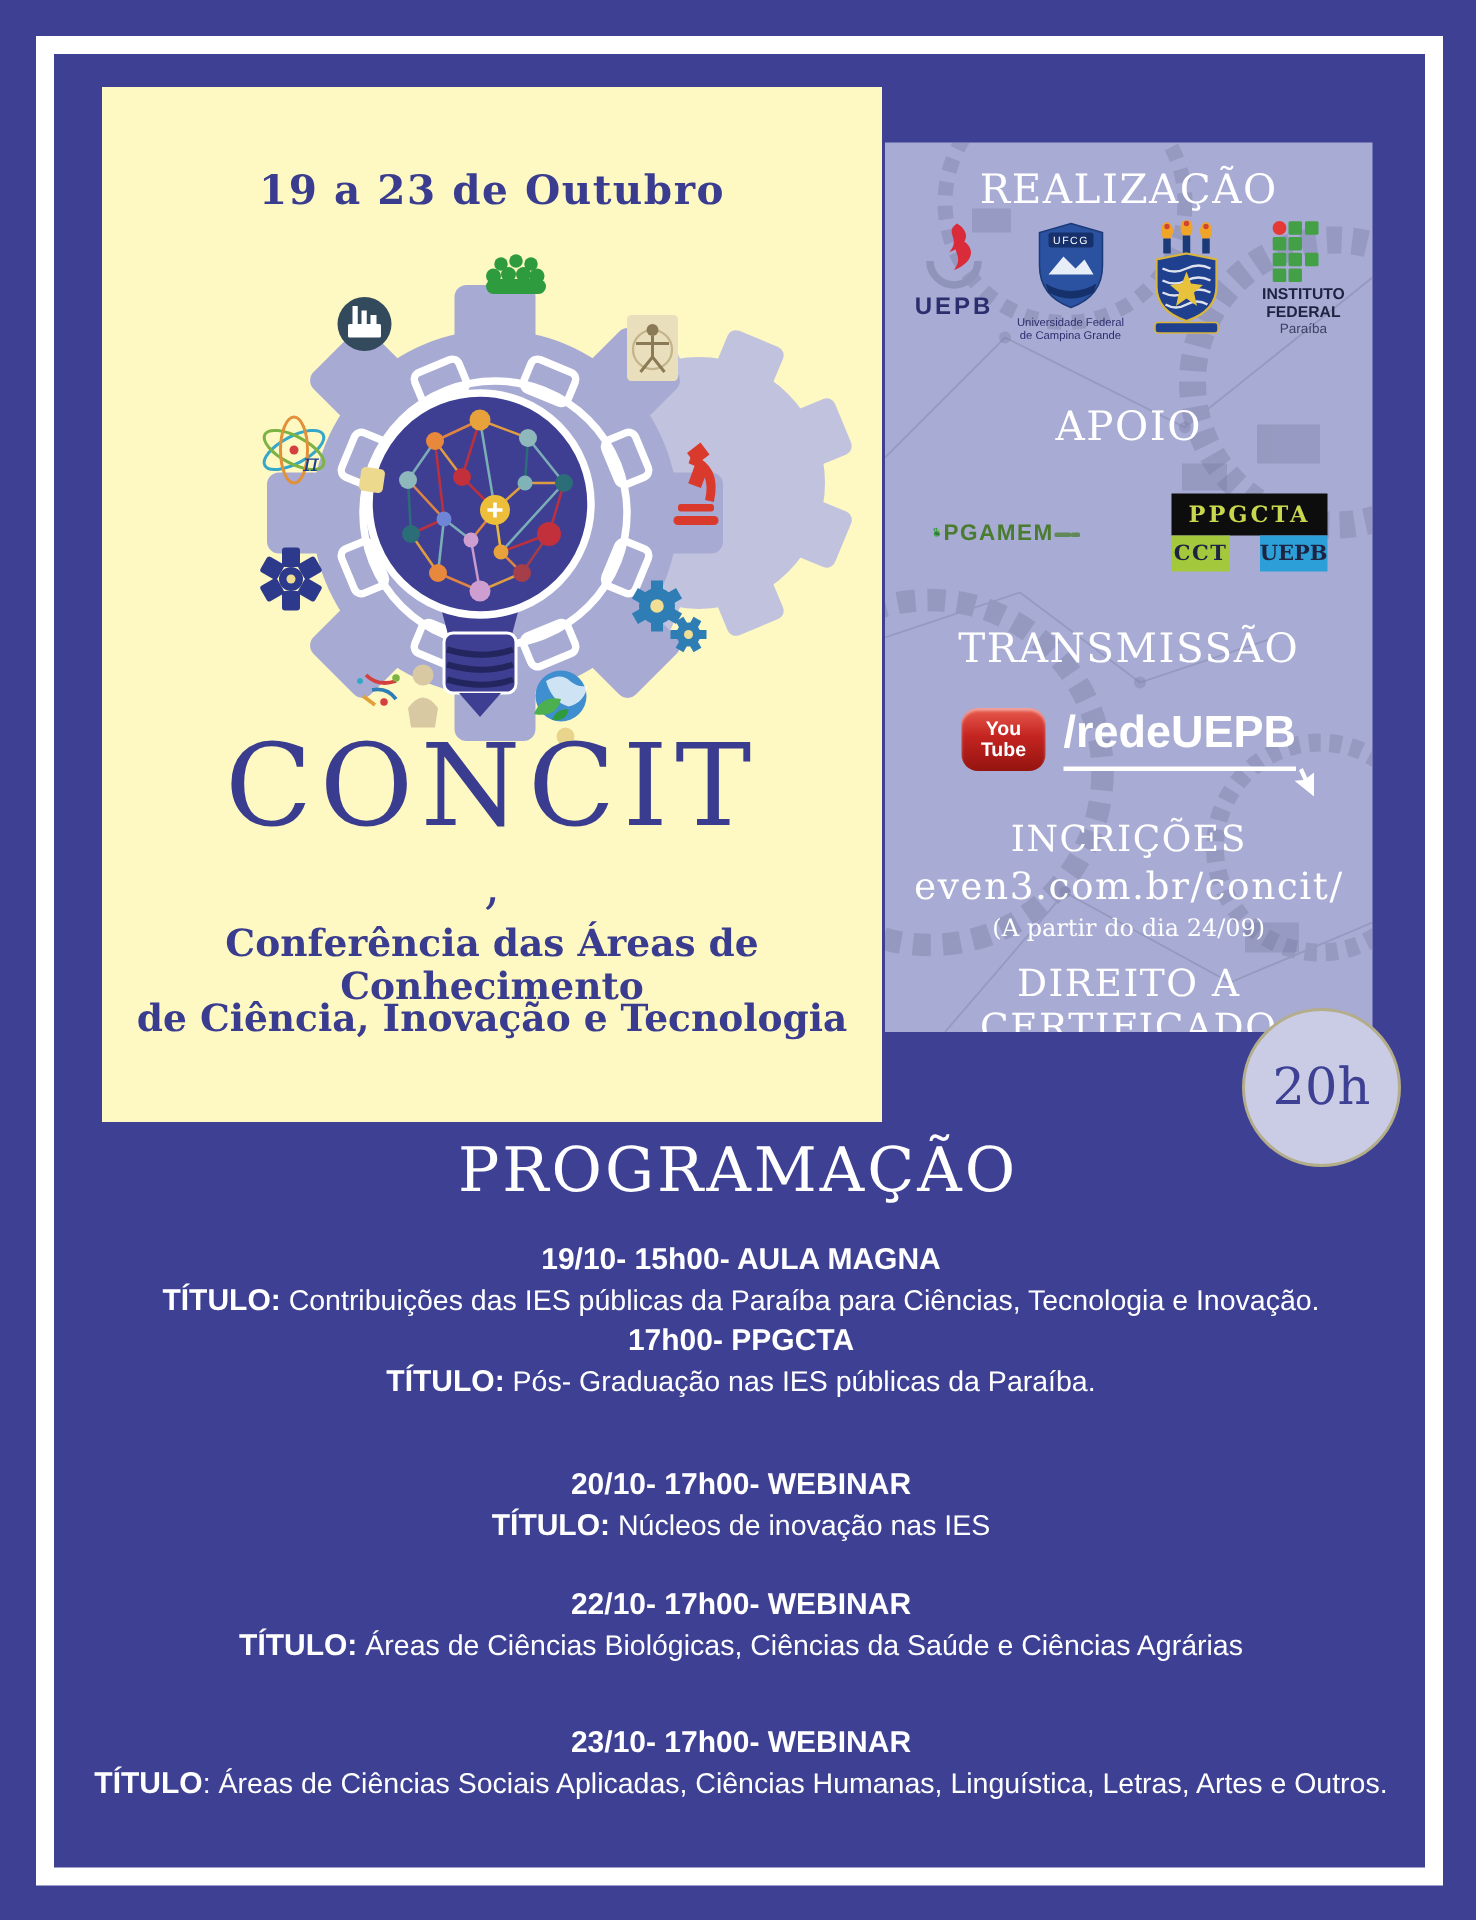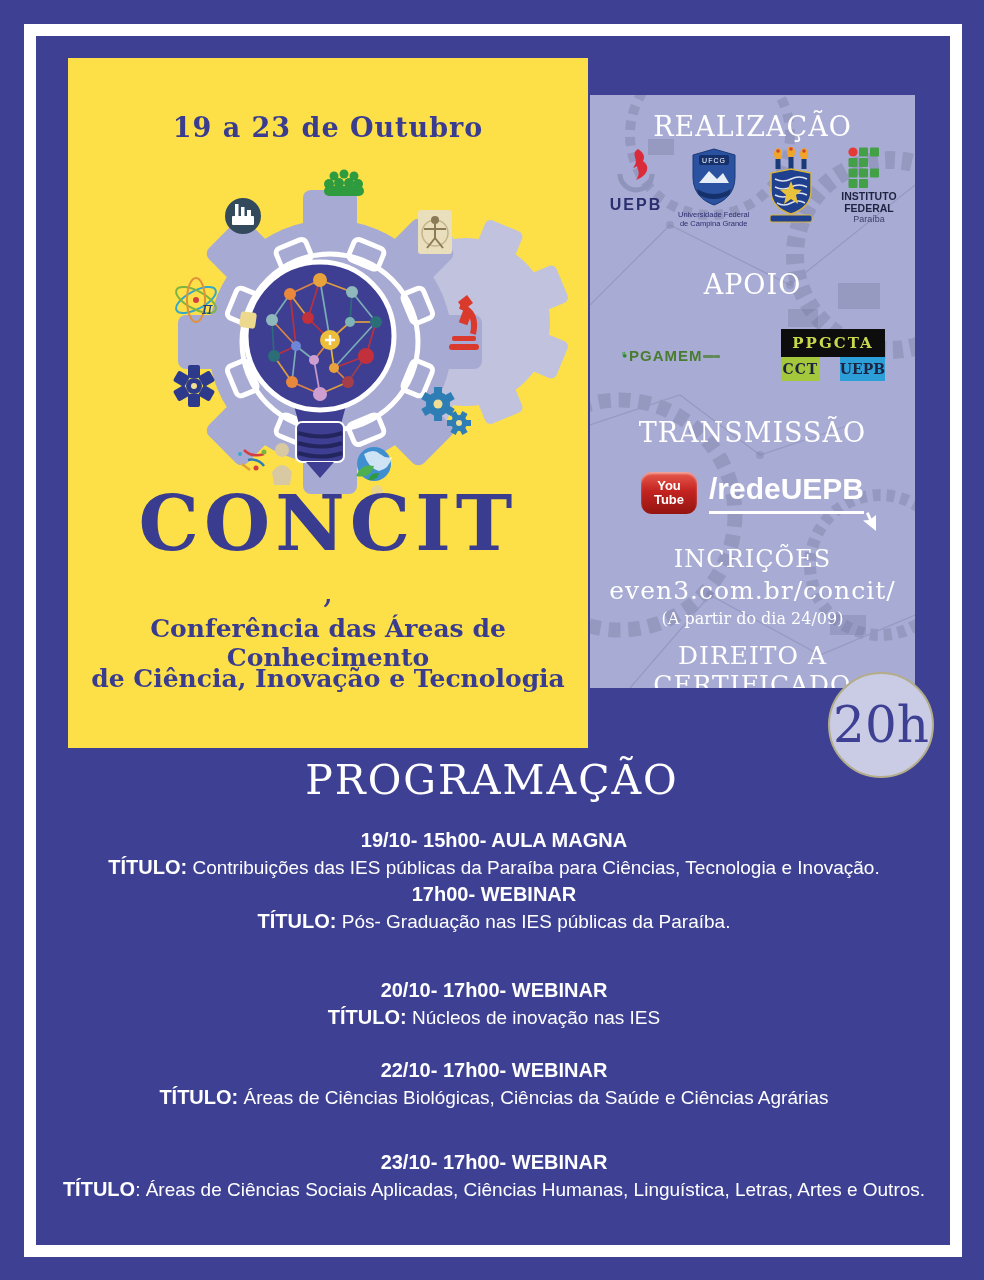--- a/index.html
+++ b/index.html
@@ -9,30 +9,30 @@
     font-family:"DejaVu Serif",serif;
   }
   .frame{
     position:absolute;left:24px;top:24px;right:22px;bottom:23px;
     border:12px solid #ffffff;pointer-events:none;z-index:6;
   }
 
   
   .left-card{
     position:absolute;left:68px;top:58px;width:520px;height:690px;
-    background:#fde047;z-index:2;
+    background:#fef9c3;z-index:2;
   }
   .date{
     position:absolute;top:54px;left:0;right:0;text-align:center;
     font-size:27px;color:#3A3D8F;font-weight:700;letter-spacing:1px;
   }
   .illustration{position:absolute;top:96px;left:0;}
   .event-title{
     position:absolute;top:428px;left:0;right:0;margin:0;text-align:center;
-    font-size:76px;font-weight:700;color:#3A3D8F;letter-spacing:5px;line-height:1;
+    font-size:76px;font-weight:400;color:#3A3D8F;letter-spacing:5px;line-height:1;
   }
   .title-mark{
     position:absolute;top:516px;left:0;right:0;text-align:center;
     font-size:34px;color:#3A3D8F;line-height:1;
   }
   .sub{
     position:absolute;left:0;right:0;margin:0;text-align:center;
     font-size:25px;color:#3A3D8F;font-weight:600;
   }
   .sub1{top:556px;}
@@ -106,21 +106,21 @@
   .yt-handle{font-family:"Liberation Sans",sans-serif;font-weight:700;
     font-size:30px;color:#fff;letter-spacing:0;text-align:center;}
   .cursor{position:absolute;right:-16px;bottom:-24px;}
 
   
   .badge{
     position:absolute;left:828px;top:672px;width:102px;height:102px;
     border-radius:50%;background:#C9CCE4;border:2px solid #b3ad89;
     display:flex;align-items:center;justify-content:center;z-index:3;
   }
-  .badge span{font-size:50px;color:#3E4094;text-align:center;}
+  .badge span{font-size:34px;color:#3E4094;text-align:center;}
 
   
   .prog-title{
     position:absolute;top:756px;left:0;right:0;margin:0;text-align:center;
     color:#fff;font-size:41px;font-weight:500;letter-spacing:2px;z-index:2;
   }
   .program{
     position:absolute;top:827px;left:32px;right:28px;text-align:center;
     color:#fff;font-family:"Liberation Sans",sans-serif;z-index:2;
   }
@@ -497,21 +497,21 @@
   <div class="badge">
     <span>20h</span>
   </div>
 
   <h2 class="prog-title">PROGRAMAÇÃO</h2>
 
   <div class="program">
     <div class="pblock pb1">
       <div class="pline"><strong>19/10- 15h00- AULA MAGNA</strong><span></span></div>
       <div class="pline"><strong>TÍTULO:</strong><span> Contribuições das IES públicas da Paraíba para Ciências, Tecnologia e Inovação.</span></div>
-      <div class="pline"><strong>17h00- WEBINAR</strong><span></span></div>
+      <div class="pline"><strong>17h00- PPGCTA</strong><span></span></div>
       <div class="pline"><strong>TÍTULO:</strong><span> Pós- Graduação nas IES públicas da Paraíba.</span></div>
     </div>
     <div class="pblock pb2">
       <div class="pline"><strong>20/10- 17h00- WEBINAR</strong><span></span></div>
       <div class="pline"><strong>TÍTULO:</strong><span> Núcleos de inovação nas IES</span></div>
     </div>
     <div class="pblock pb4">
       <div class="pline"><strong>22/10- 17h00- WEBINAR</strong><span></span></div>
       <div class="pline"><strong>TÍTULO:</strong><span> Áreas de Ciências Biológicas, Ciências da Saúde e  Ciências Agrárias</span></div>
     </div>

